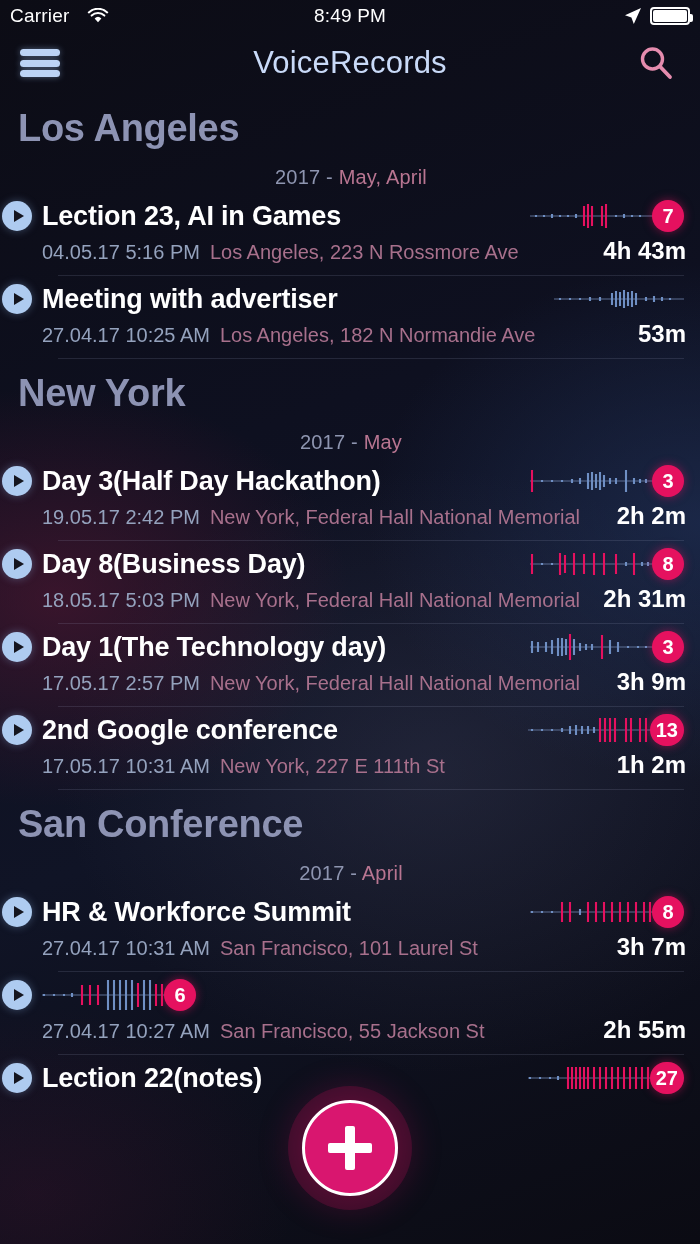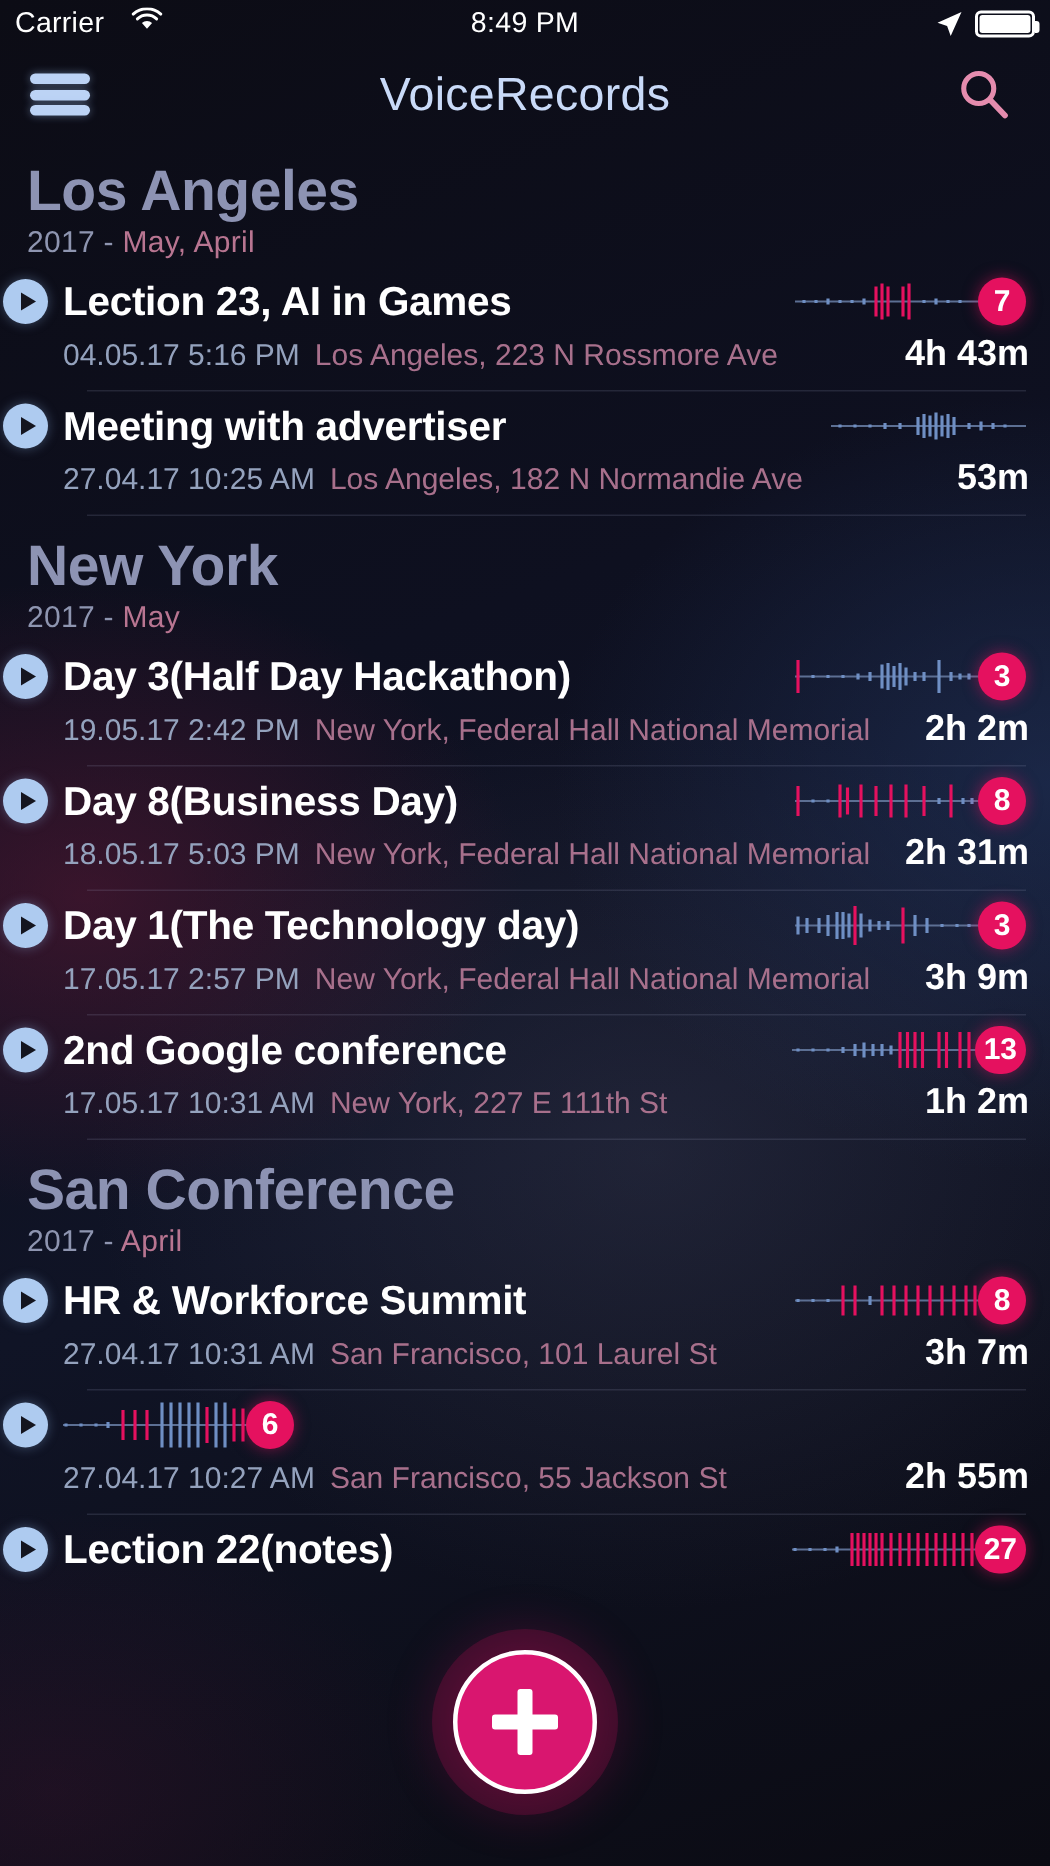--- a/index.html
+++ b/index.html
@@ -20,21 +20,21 @@
       radial-gradient(ellipse 360px 260px at 5% 96%, rgba(70,20,48,.30) 0%, rgba(70,20,48,0) 72%),
       linear-gradient(160deg,#0c0c15 0%,#0e1020 35%,#101426 60%,#0b0b13 100%);
   }
 
   
   .statusbar{
     position:relative; height:32px; width:100%;
     display:flex; align-items:center;
     color:#ffffff; font-size:19px; letter-spacing:.2px;
   }
-  .sb-left{ position:absolute; left:10px; display:flex; align-items:flex-start; gap:18px; }
+  .sb-left{ position:absolute; left:10px; display:flex; align-items:center; gap:18px; }
   .sb-center{ position:absolute; left:0; right:0; text-align:center; font-weight:400; }
   .sb-right{ position:absolute; right:10px; display:flex; align-items:center; gap:8px; }
   .wifi-icon svg, .loc-icon svg { display:block; }
   .battery{
     width:40px; height:18px; border:2px solid #fff; border-radius:4px;
     position:relative; padding:1px;
   }
   .battery::after{
     content:""; position:absolute; right:-5px; top:5px; width:3px; height:8px;
     background:#fff; border-radius:0 2px 2px 0;
@@ -61,21 +61,21 @@
     position:absolute; right:22px; top:50%; transform:translateY(-50%);
     width:44px; height:44px; display:flex; align-items:center; justify-content:center; cursor:pointer;
   }
 
   
   .list{ position:relative; }
   .section-head{ padding:14px 16px 4px 18px; }
   .section-city{
     font-size:38px; font-weight:700; color:#8d93b3; letter-spacing:-.3px; line-height:1.08;
   }
-  .section-sub{ font-size:20px; margin-top:2px; letter-spacing:.2px; }
+  .section-sub{ font-size:20px; margin-top:17px; letter-spacing:.2px;text-align:center; }
   .sub-year{ color:#8e95b0; }
   .sub-months{ color:#b87591; }
 
   .row{
     position:relative; padding:6px 14px 10px 2px;
   }
   .row-top{ display:flex; align-items:center; }
   .play{
     width:30px; height:30px; border-radius:50%;
     background:#aecbf0; flex:0 0 30px;

